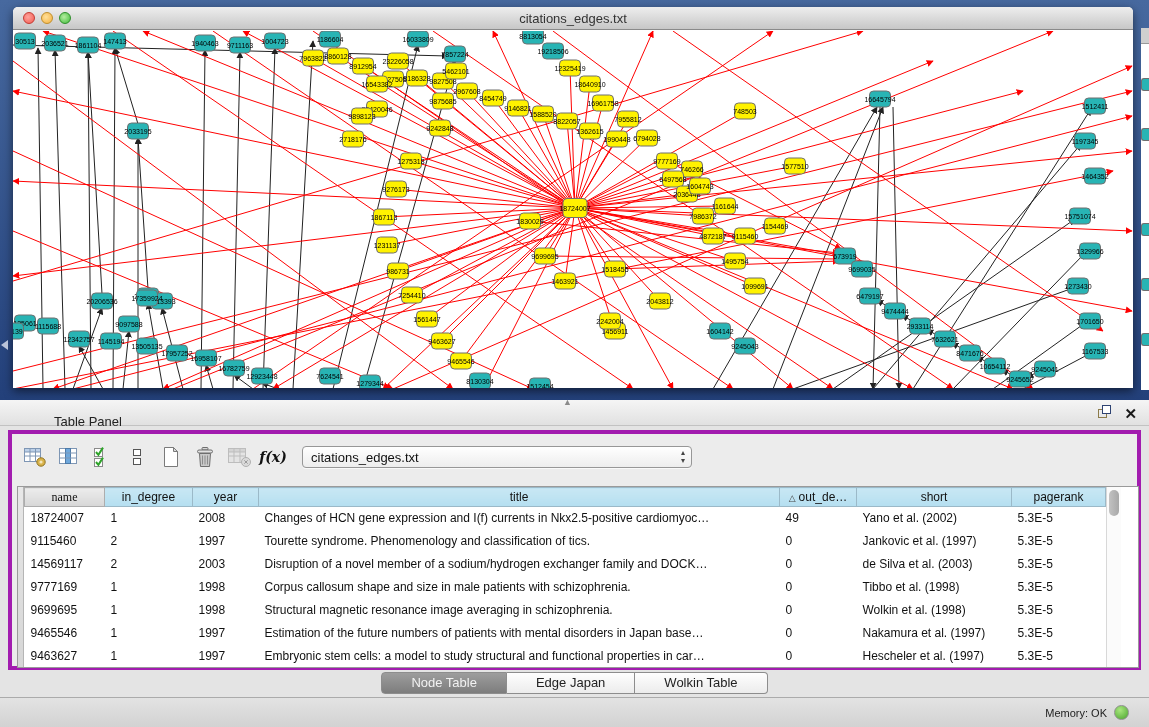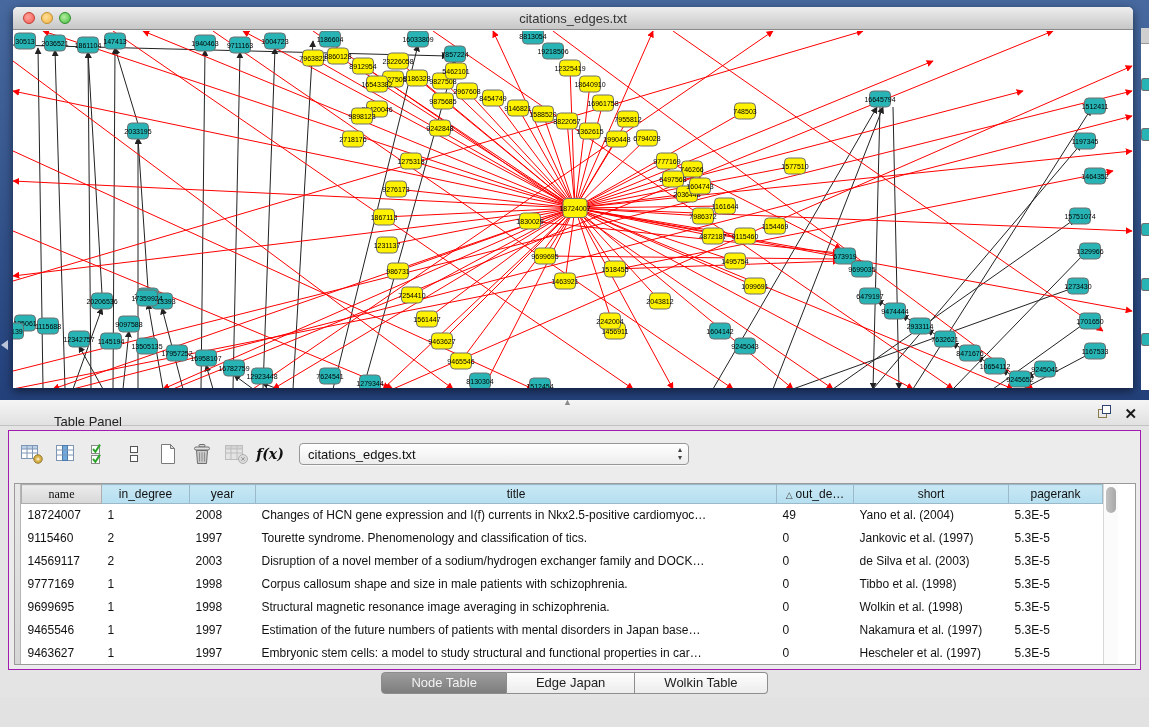--- a/index.html
+++ b/index.html
@@ -30,21 +30,21 @@
 
   
   .table-panel { position:absolute; left:0; top:400px; width:1149px; height:297px; background:#E4E4E4; }
   .panel-header { position:relative; height:26px; background:linear-gradient(#f5f5f5,#e1e1e1); border-bottom:1px solid #c2c2c2; }
   .panel-title { position:absolute; left:10px; top:14px; font-size:13px; color:#222;margin-left:44px; }
   .splitter-grip { position:absolute; left:563px; top:-3px; font-size:9px; color:#8a8a8a; }
   .header-icons { position:absolute; right:12px; top:5px; display:flex; gap:12px; align-items:center; }
   .close-x { font-size:15px; font-weight:bold; color:#1a1a1a; line-height:14px; cursor:default; }
 
   .panel-body { position:absolute; left:8px; top:30px; width:1133px; height:240px;
-                background:#ECECEC; border:1px solid #a21caf; }
+                background:#ECECEC; border:4px solid #a21caf; }
   .toolbar { position:absolute; left:0; top:0; width:100%; height:46px; display:flex; align-items:center; padding-left:8px; }
   .tbtn { width:30px; height:26px; display:flex; align-items:center; justify-content:center; margin-right:4px; }
   .fx { font-family:"DejaVu Serif", serif; font-style:italic; font-weight:bold; font-size:14px; color:#111; }
   .select { position:relative; width:390px; height:22px; margin-left:10px; border:1px solid #979797; border-radius:4px;
             background:linear-gradient(#ffffff,#ededed); display:flex; align-items:center; padding:0 20px 0 8px;
             font-size:13px; color:#111; box-shadow:0 1px 0 rgba(255,255,255,.7); }
   .spinner { position:absolute; right:6px; top:2px; display:flex; flex-direction:column; line-height:8px; font-size:8px; color:#444; }
 
   .table-area { position:absolute; left:5px; top:52px; width:1122px; height:182px; background:#fff;
                 border:1px solid #9a9a9a; display:flex; }
@@ -785,21 +785,21 @@
                 <th>pagerank</th>
               </tr>
             </thead>
           <tbody id="table-body">
               <tr>
                 <td>18724007</td>
                 <td>1</td>
                 <td>2008</td>
                 <td>Changes of HCN gene expression and I(f) currents in Nkx2.5-positive cardiomyoc…</td>
                 <td>49</td>
-                <td>Yano et al. (2004)</td>
+                <td>Yano et al. (2002)</td>
                 <td>5.3E-5</td>
               </tr>
               <tr>
                 <td>9115460</td>
                 <td>2</td>
                 <td>1997</td>
                 <td>Tourette syndrome. Phenomenology and classification of tics.</td>
                 <td>0</td>
                 <td>Jankovic et al. (1997)</td>
                 <td>5.3E-5</td>
@@ -857,13 +857,17 @@
       </div>
     </div>
 
     <div class="tabbar" id="tabbar">
         <span class="seg first selected">Node Table</span>
         <span class="seg">Edge Japan</span>
         <span class="seg last">Wolkin Table</span>
       </div>
   </div>
 
+  <div class="statusbar">
+    <span class="mem-label">Memory: OK</span>
+    <span class="mem-dot"></span>
+  </div>
 </div>
 
 </body></html>

